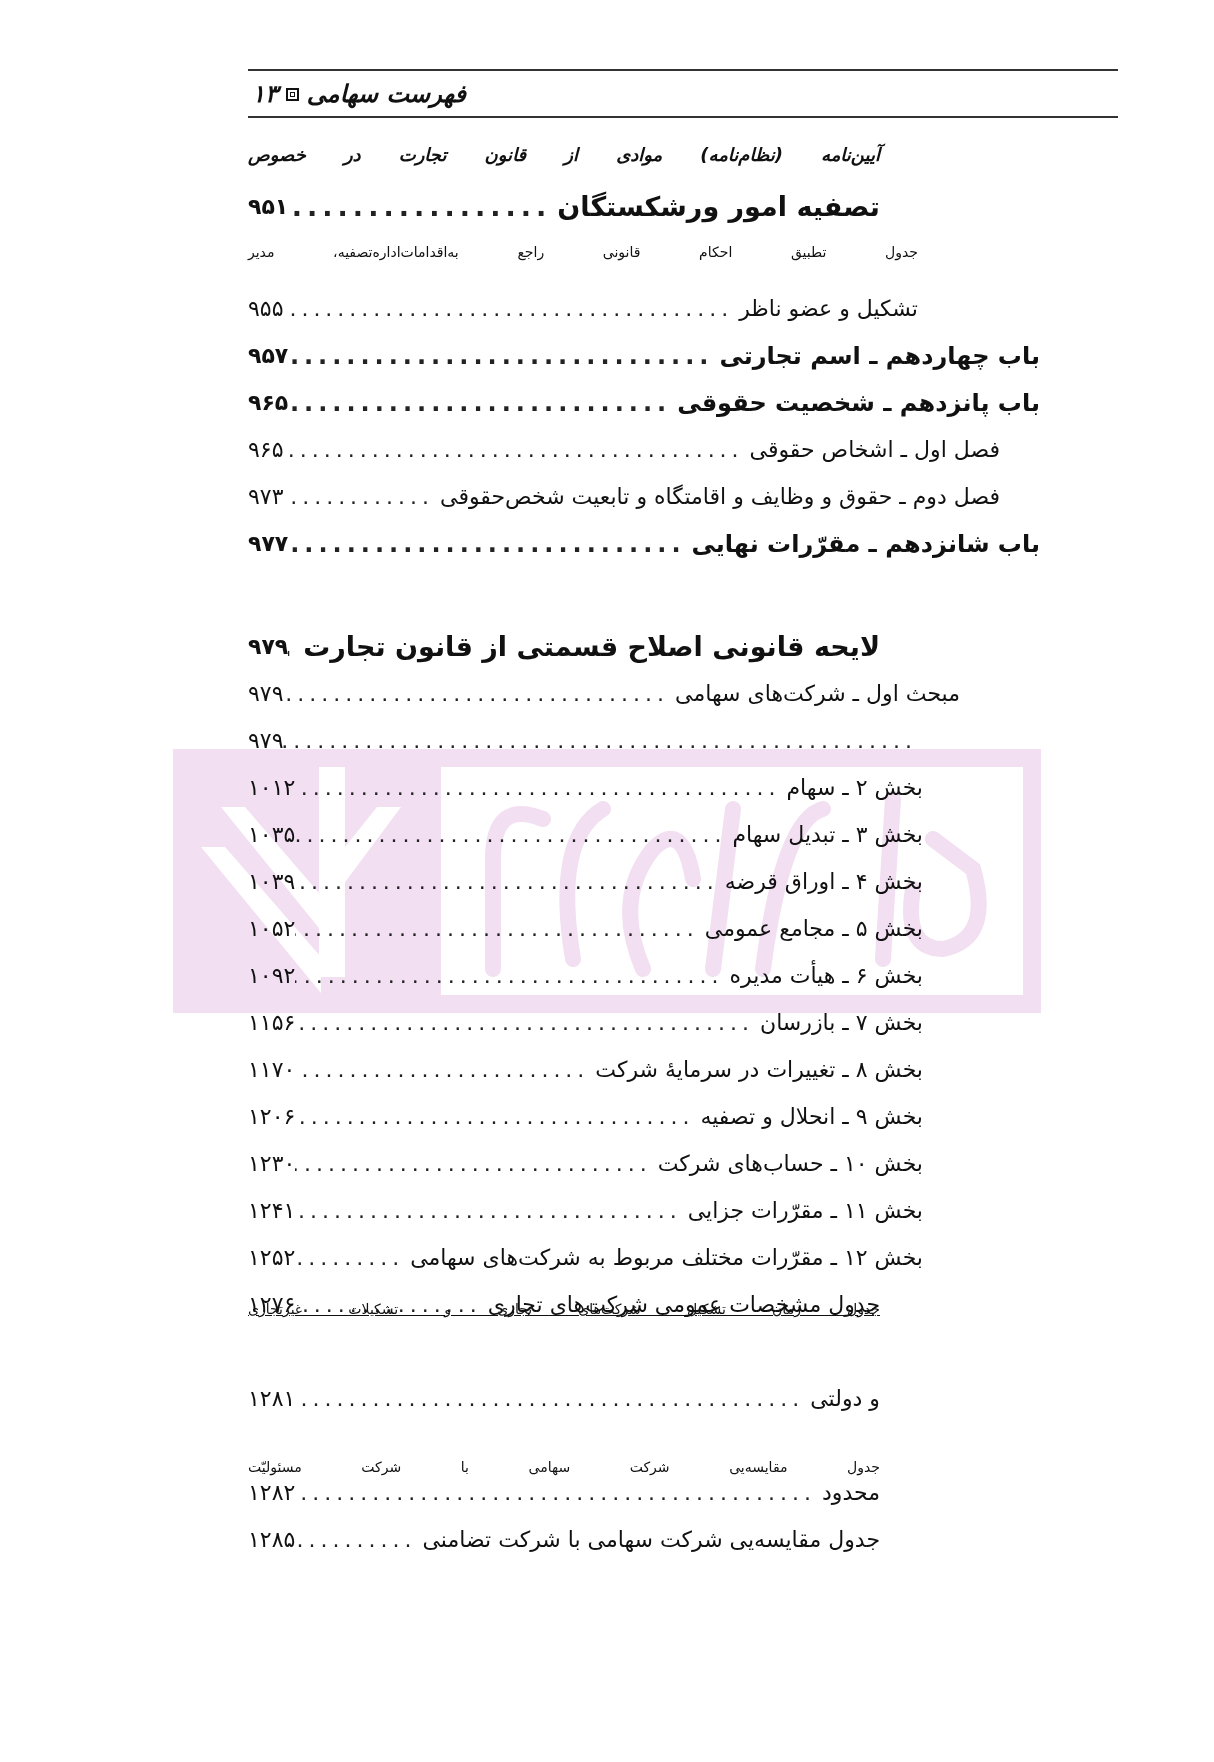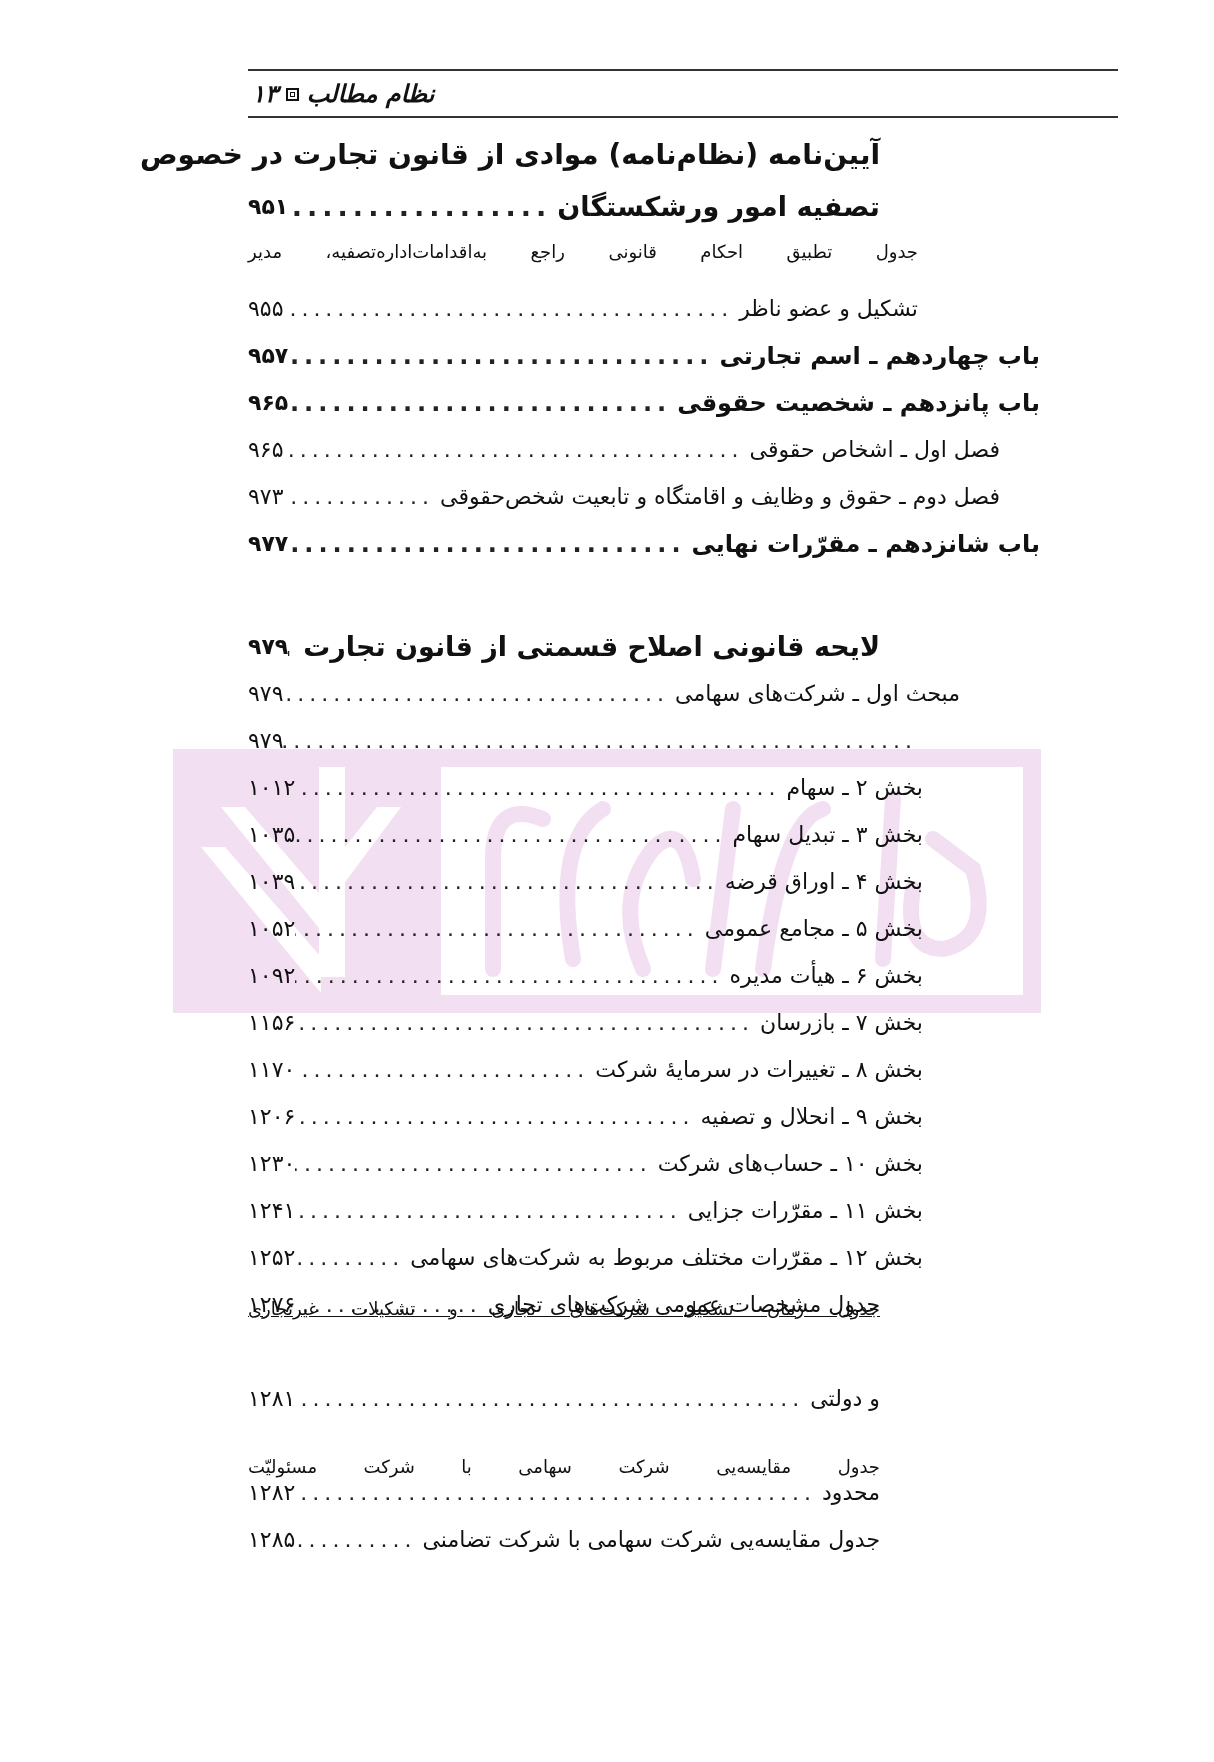--- a/index.html
+++ b/index.html
@@ -27,33 +27,33 @@
 
   
   .entry { position: absolute; height: 40px; direction: rtl; z-index: 1;
            display: flex; align-items: flex-end; font-size: 22px; line-height: 30px; white-space: nowrap; }
   .entry .label { flex: 0 0 auto; }
   .entry .dots { flex: 1 1 auto; overflow: hidden; letter-spacing: 5px; padding: 0 6px; color: #222; }
   .entry .page-num { flex: 0 0 auto; font-size: 22px; direction: ltr; }
   .entry.bold { font-weight: bold; font-size: 24px; }
   .entry.big { font-weight: bold; font-size: 27px; }
   .line { position: absolute; height: 40px; direction: rtl; z-index: 1; text-align: justify;
-          text-align-last: justify; font-size: 18px; line-height: 30px; white-space: nowrap; }
-  .line.big { font-weight: bold; font-size: 28px; }
+          text-align-last: justify; font-size: 14px; line-height: 30px; white-space: nowrap; }
+  .line.big { font-weight: bold; font-size: 18px; font-style: italic; }
 </style>
 </head>
 <body>
 
 <div class="page">
 
   <div class="rule top"></div>
   <div class="running-head">
     <span>۱۳</span>
     <span class="ornament"></span>
-    <span>نظام مطالب</span>
+    <span>فهرست سهامی</span>
   </div>
   <div class="rule bottom"></div>
 
   <div class="watermark">
     <svg class="wm-mark" viewBox="0 0 200 228">
       <rect x="118" y="0" width="26" height="210" fill="#ffffff"></rect>
       <polygon points="20,40 44,40 130,140 130,176" fill="#ffffff"></polygon>
       <polygon points="0,80 24,80 120,190 120,226" fill="#ffffff"></polygon>
       <polygon points="200,40 176,40 136,90 136,126" fill="#ffffff"></polygon>
     </svg>

